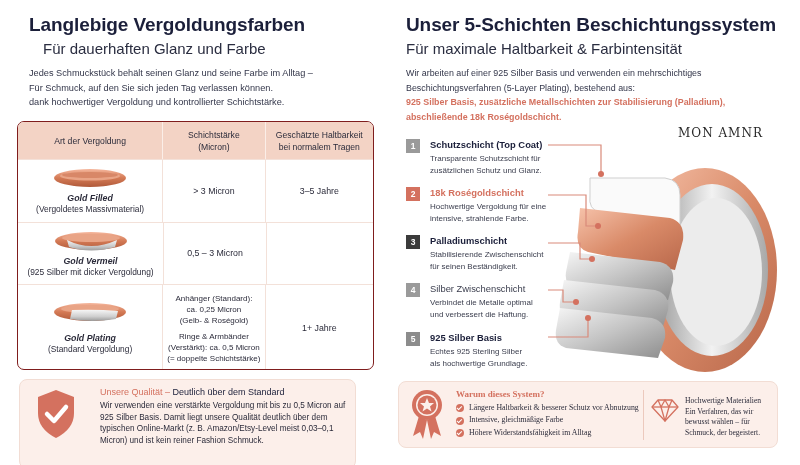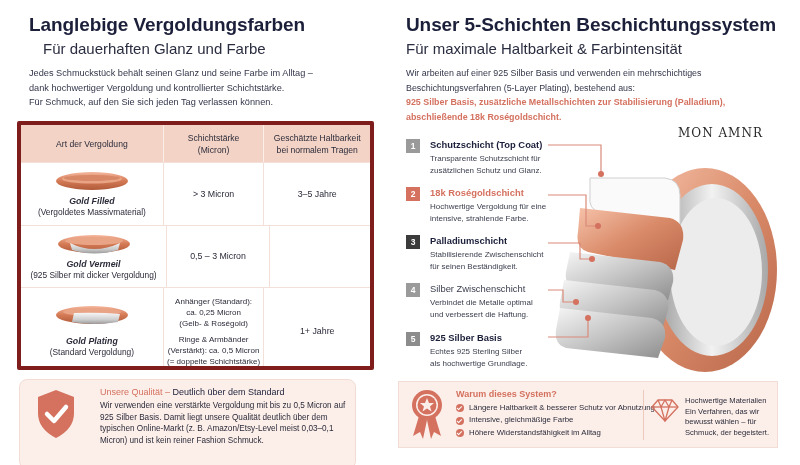--- a/index.html
+++ b/index.html
@@ -5,21 +5,21 @@
   * { box-sizing: border-box; margin: 0; padding: 0; }
   html, body { width: 800px; height: 465px; background: #ffffff; overflow: hidden; }
   body { font-family: "Liberation Sans", "DejaVu Sans", sans-serif; color: #2b2b3a; position: relative; }
 
   .h1 { position: absolute; font-size: 19px; font-weight: bold; color: #1b1f3a; letter-spacing: -0.1px; }
   .h2 { position: absolute; font-size: 15px; color: #2a2d40; }
   .intro { position: absolute; font-size: 9.2px; line-height: 14.5px; color: #33364a; }
   .intro .accent { color: #d4715f; font-weight: bold; }
 
   
-  .table { position: absolute; left: 17px; top: 121px; width: 357px; height: 249px; border: 4px solid #7f1d1d; border-radius: 2px; overflow: hidden; background: #fff; }
+  .table { position: absolute; left: 17px; top: 121px; width: 357px; height: 249px; border: 1px solid #7f1d1d; border-radius: 7px; overflow: hidden; background: #fff; }
   .thead { position: absolute; left: 0; top: 0; width: 100%; height: 37px; background: #f3d3c5; display: flex; }
   .th { display: flex; align-items: center; justify-content: center; text-align: center; font-size: 8.6px; line-height: 12px; color: #2b2b3a; border-right: 1px solid #fbeee8; }
   .c1 { width: 146px; } .c2 { width: 103px; } .c3 { width: 108px; border-right: none; }
   .trow { position: absolute; left: 0; width: 100%; display: flex; border-top: 1px solid #f3e1d9; }
   .td { display: flex; flex-direction: column; align-items: center; justify-content: center; text-align: center; font-size: 8.8px; line-height: 11px; color: #2b2b3a; border-right: 1px solid #f3e1d9; }
   .td.c3 { border-right: none; }
   .td .name { font-weight: bold; font-size: 8.8px; margin-top: 4px; font-style: italic; }
   .td .sub { font-size: 8.4px; }
   .td .small { font-size: 8px; line-height: 11px; }
   .ring { width: 76px; height: 22px; position: relative; }
@@ -34,40 +34,40 @@
 
   
   .layer { position: absolute; left: 406px; }
   .layer .num { position: absolute; left: 0; top: 0; width: 14px; height: 14px; color: #fff; font-size: 8.5px; font-weight: bold; display: flex; align-items: center; justify-content: center; }
   .layer .title { position: absolute; left: 24px; top: 0px; font-size: 9.4px; font-weight: bold; color: #1b1f3a; white-space: nowrap; }
   .layer .desc { position: absolute; left: 24px; top: 14px; font-size: 8px; line-height: 12px; color: #3a3d4d; white-space: nowrap; }
 
   .brand { position: absolute; left: 678px; top: 126px; font-family: "DejaVu Serif", serif; font-size: 12px; letter-spacing: 1px; color: #2a2a2a; }
 
   
-  .wbox { position: absolute; left: 398px; top: 381px; width: 380px; height: 67px; background: #fcefea; border: 1px solid #f2ddd4; border-radius: 0; }
+  .wbox { position: absolute; left: 398px; top: 381px; width: 380px; height: 67px; background: #fcefea; border: 1px solid #f2ddd4; border-radius: 8px; font-family: Liberation Serif, serif; }
   .wbox .medal { position: absolute; left: 12px; top: 6px; width: 32px; height: 52px; }
   .wbox .wtitle { position: absolute; left: 57px; top: 7px; font-size: 9px; font-weight: bold; color: #d4715f; }
   .wbox ul { position: absolute; left: 57px; top: 20px; list-style: none; }
   .wbox li { display: flex; align-items: center; font-size: 7.8px; line-height: 12.4px; color: #2b2b3a; white-space: nowrap; }
   .wbox li .chk { width: 8px; height: 8px; border-radius: 50%; background: #d4715f; margin-right: 5px; position: relative; flex-shrink: 0; }
   .wbox li .chk::after { content: ""; position: absolute; left: 2.2px; top: 1.2px; width: 2px; height: 3.6px; border-right: 1.2px solid #fff; border-bottom: 1.2px solid #fff; transform: rotate(45deg); }
   .wbox .divider { position: absolute; left: 244px; top: 8px; width: 1px; height: 50px; background: #ecc9bd; }
   .wbox .diamond { position: absolute; left: 252px; top: 16px; width: 28px; height: 24px; }
   .wbox .mat { position: absolute; left: 286px; top: 14px; width: 95px; font-size: 7.6px; line-height: 10.5px; color: #2b2b3a; }
 </style>
 </head>
 <body>
 
 <div class="h1" style="left:29px; top:14px;">Langlebige Vergoldungsfarben</div>
 <div class="h2" style="left:43px; top:40px;">Für dauerhaften Glanz und Farbe</div>
 <div class="intro" style="left:29px; top:66px;">
   <div>Jedes Schmuckstück behält seinen Glanz und seine Farbe im Alltag –</div>
+  <div>Für Schmuck, auf den Sie sich jeden Tag verlassen können.</div>
   <div>dank hochwertiger Vergoldung und kontrollierter Schichtstärke.</div>
-  <div>Für Schmuck, auf den Sie sich jeden Tag verlassen können.</div>
 </div>
 
 <div class="table">
   <div class="thead">
     <div class="th c1">
         <span>Art der Vergoldung</span>
       </div>
     <div class="th c2">
         <div>
           <div>Schichtstärke</div>

